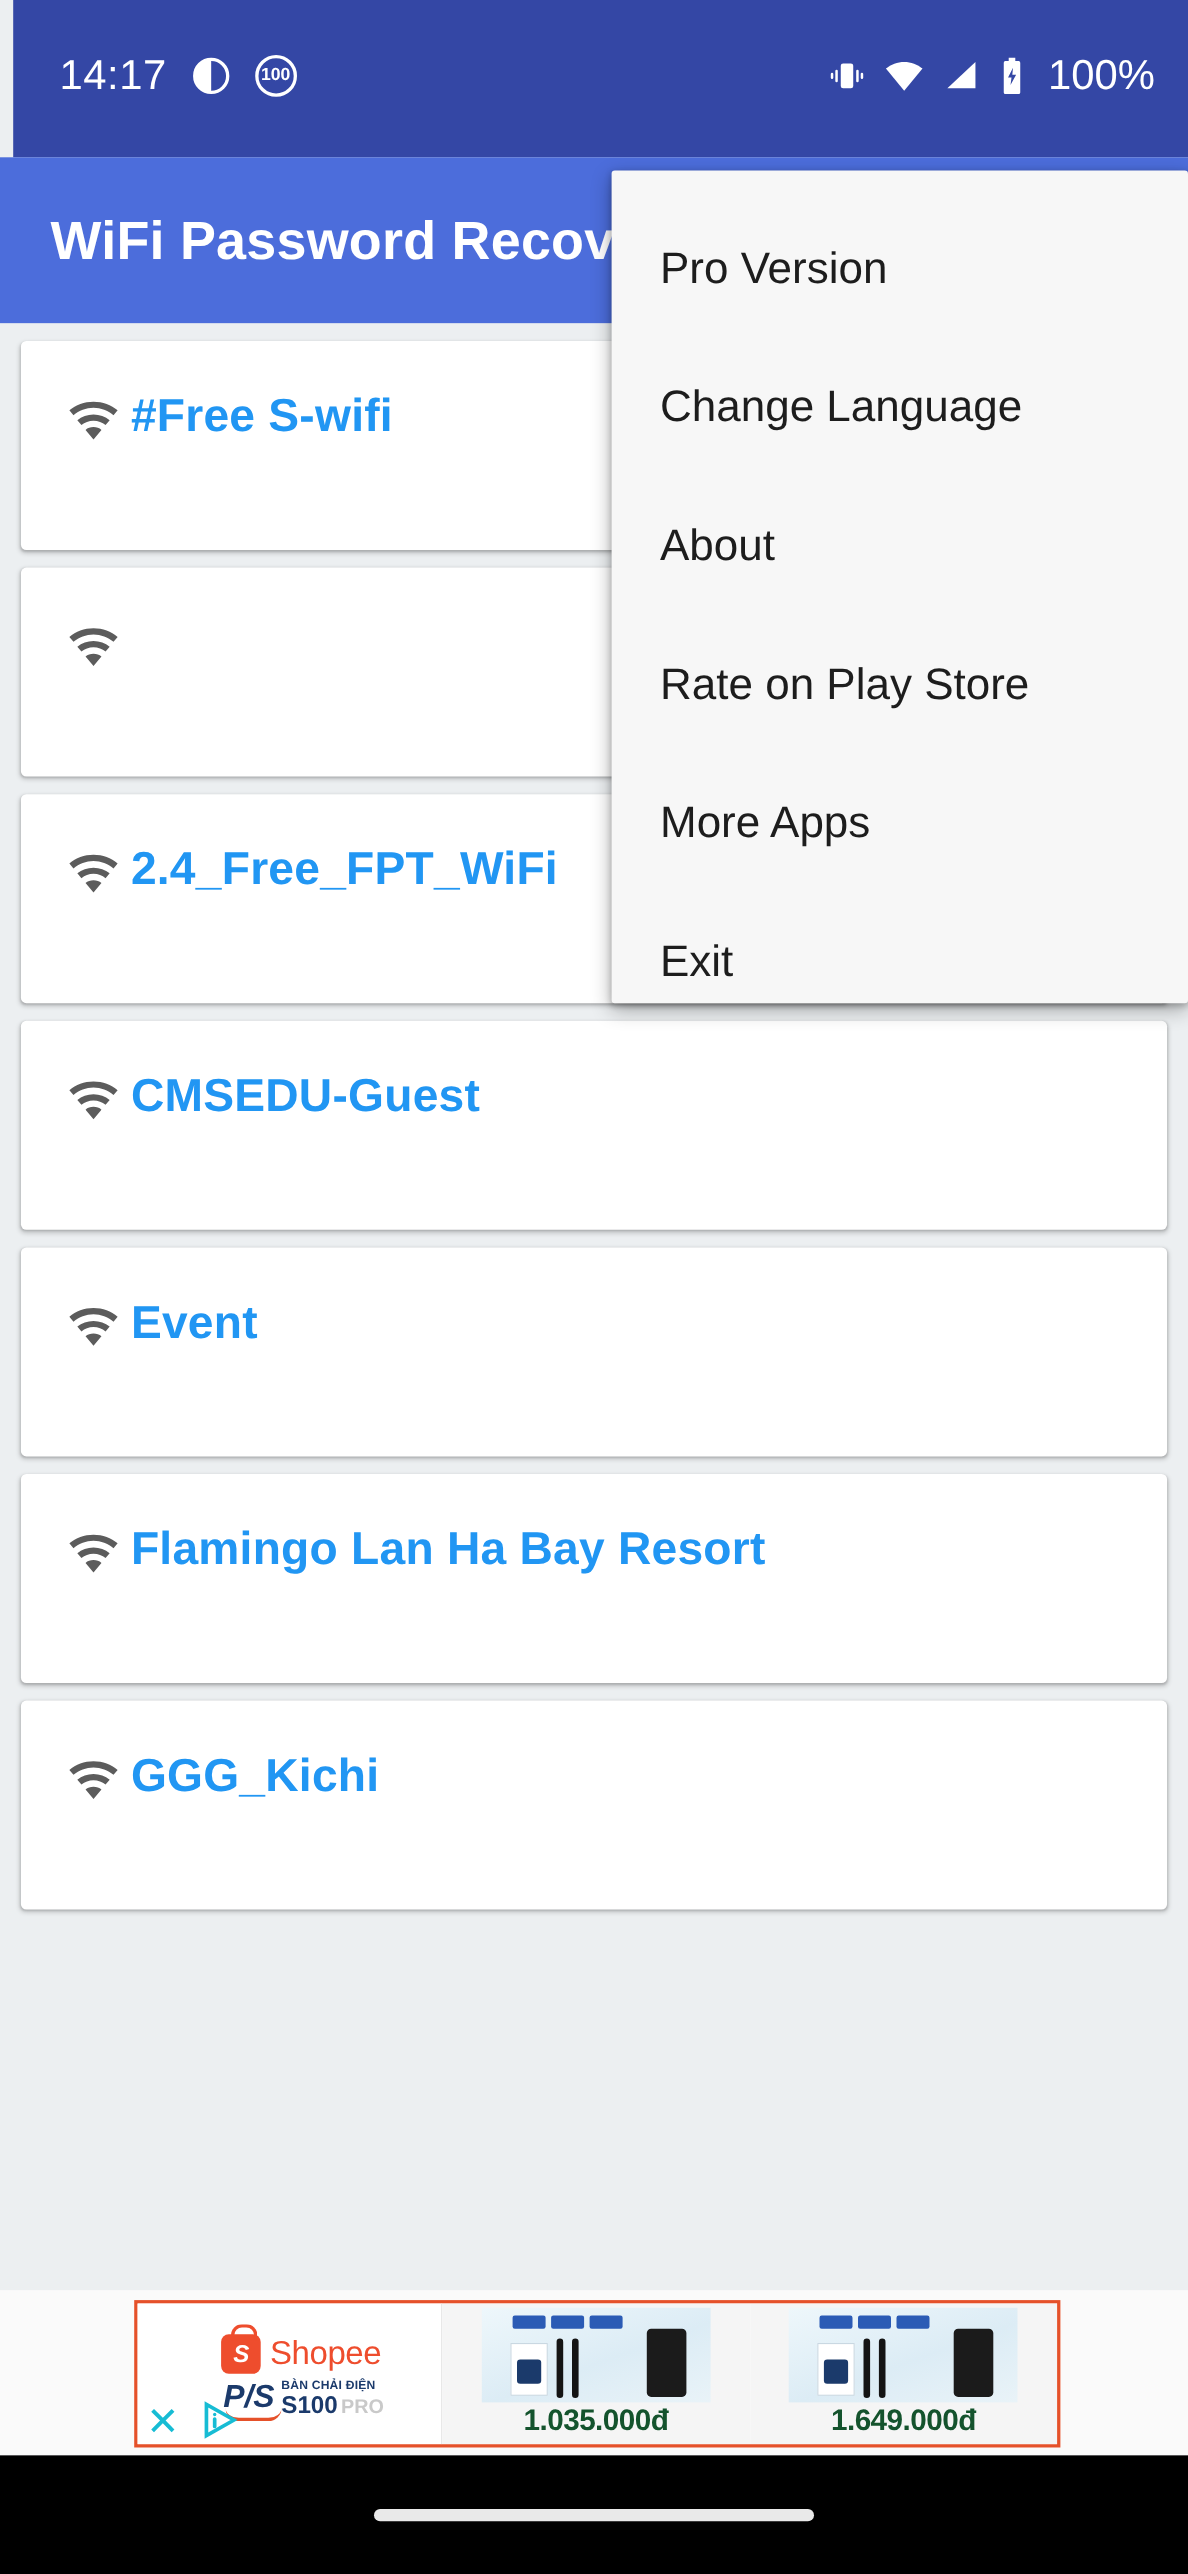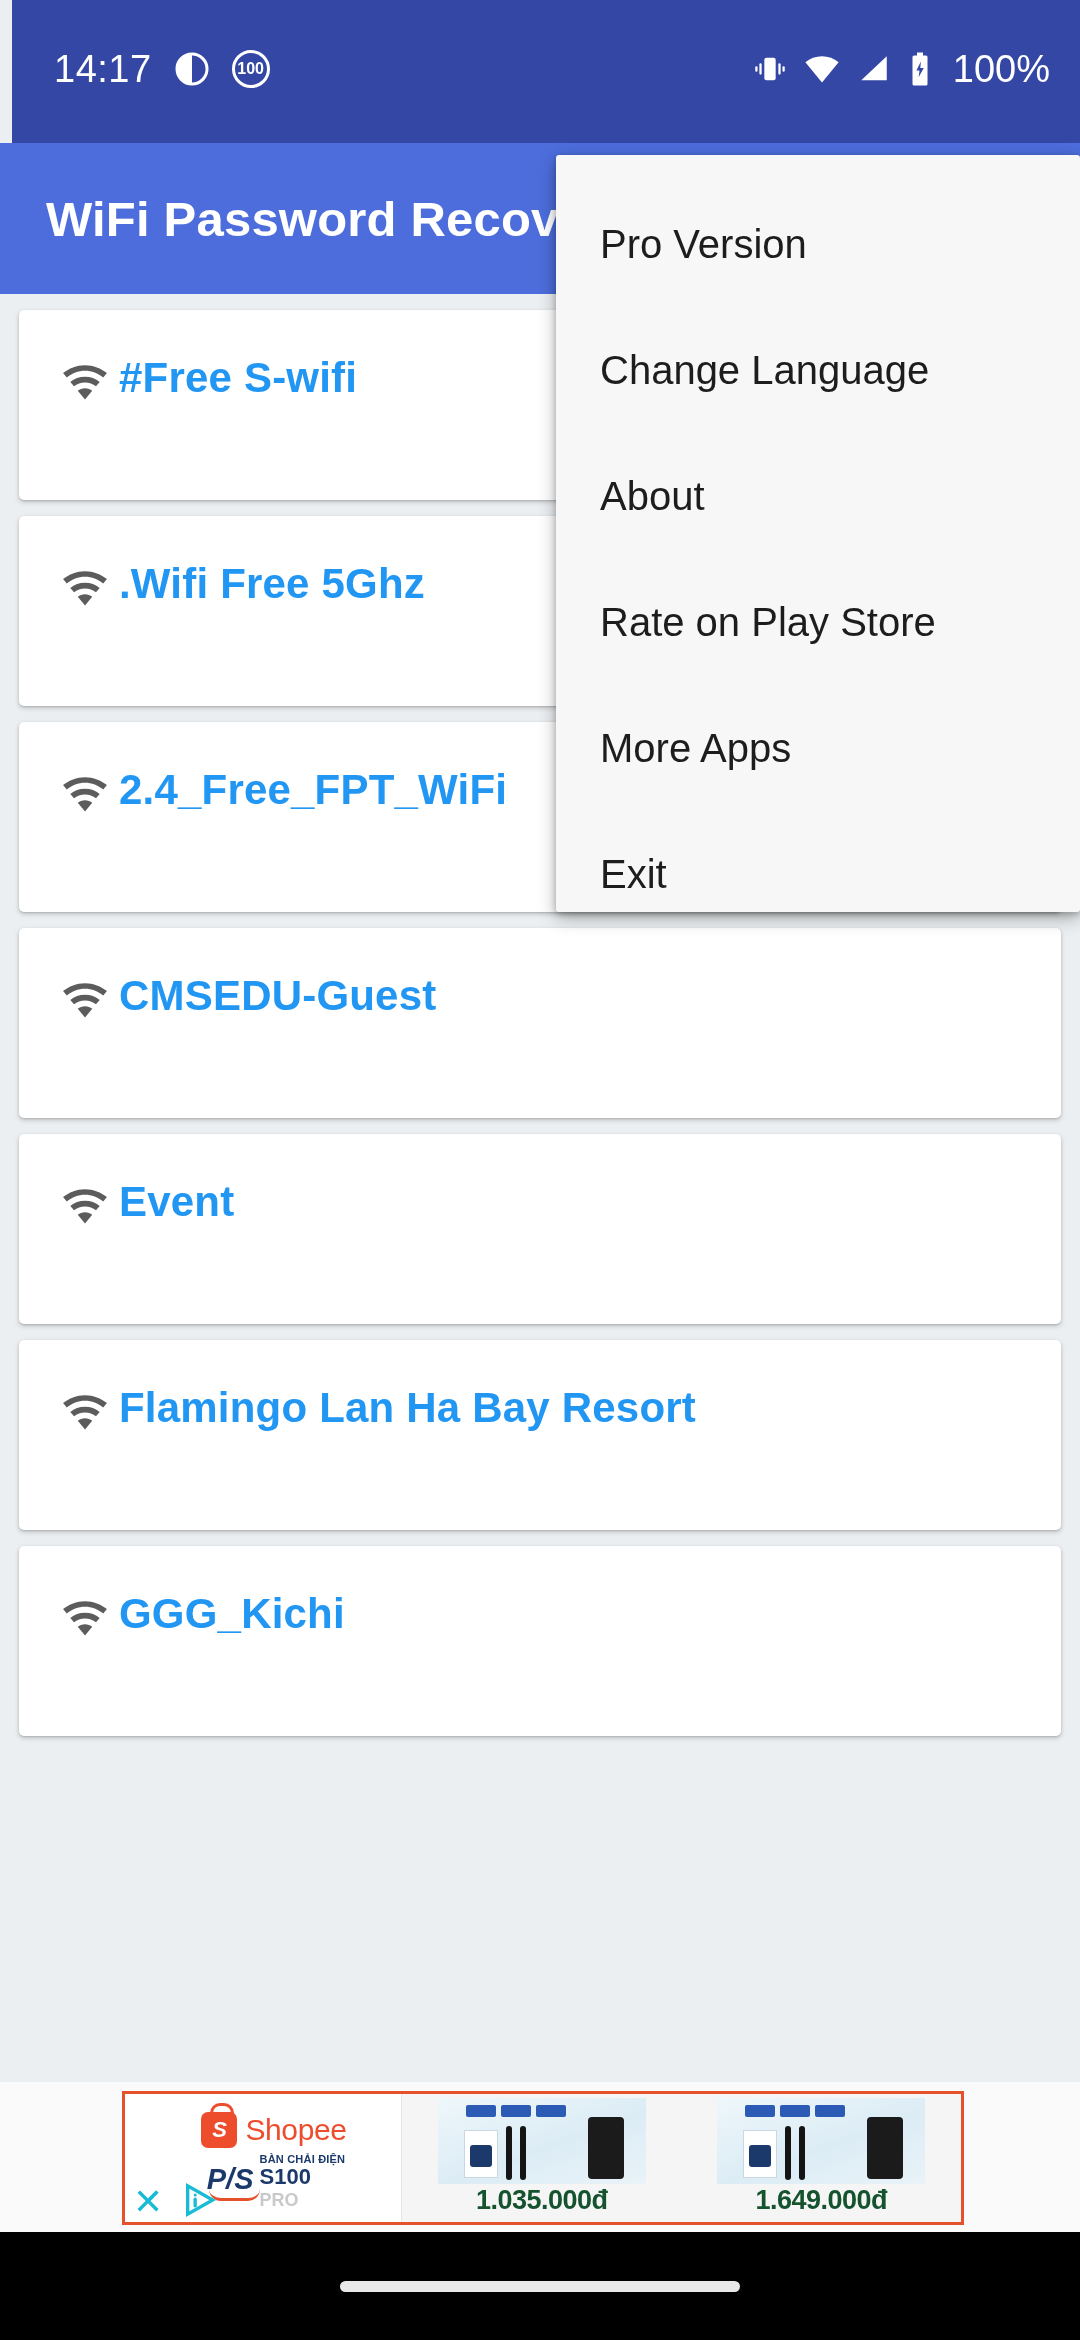--- a/index.html
+++ b/index.html
@@ -136,21 +136,21 @@
   #ps-logo {
     color: #1b3a6b; font-size: 29px; font-weight: 700; font-style: italic;
     position: relative; line-height: 1;
   }
   #ps-logo::after {
     content: ""; position: absolute; left: 2px; right: -6px; bottom: -7px;
     height: 9px; border-bottom: 3px solid #e5512a; border-radius: 0 0 14px 14px;
   }
   #ps-text { line-height: 1.0; }
   #ps-line1 { color: #1b3a6b; font-size: 11px; font-weight: 700; letter-spacing: 0.2px; }
-  #ps-line2 { display: flex; align-items: baseline; gap: 3px; flex-direction: column; }
+  #ps-line2 { display: flex; align-items: baseline; gap: 3px; }
   #ps-s100 { color: #1b3a6b; font-size: 22px; font-weight: 700; }
   #ps-pro { color: #c9c9c9; font-size: 18px; font-weight: 700; text-align: right; }
   #ad-close {
     position: absolute; left: 8px; bottom: 2px;
     color: #17bcd4; font-size: 36px; line-height: 1; font-weight: 300;
   }
   #ad-adchoices {
     position: absolute; left: 56px; bottom: 2px;
     width: 40px; height: 40px;
   }
@@ -271,21 +271,20 @@
 
 
     <div class="wifi-card">
       <span class="wifi-ico">
         <svg width="56" height="42" viewBox="0 0 24 18" fill="#5c5c5c">
             <path d="M12 2.2c3.6 0 6.9 1.3 9.4 3.4l-1.6 1.9C17.6 5.7 14.9 4.6 12 4.6S6.4 5.7 4.2 7.5L2.6 5.6C5.1 3.5 8.4 2.2 12 2.2z"></path>
             <path d="M12 7.2c2.4 0 4.6.8 6.3 2.2l-1.6 1.9c-1.3-1-2.9-1.7-4.7-1.7s-3.4.7-4.7 1.7L5.7 9.4C7.4 8 9.6 7.2 12 7.2z"></path>
             <path d="M12 12.1c1.2 0 2.3.4 3.1 1.1L12 16.9l-3.1-3.7c.8-.7 1.9-1.1 3.1-1.1z"></path>
           </svg>
       </span>
-      <span class="ssid">.Wifi Free 5Ghz</span>
     </div>
 
     <div class="wifi-card">
       <span class="wifi-ico">
         <svg width="56" height="42" viewBox="0 0 24 18" fill="#5c5c5c">
             <path d="M12 2.2c3.6 0 6.9 1.3 9.4 3.4l-1.6 1.9C17.6 5.7 14.9 4.6 12 4.6S6.4 5.7 4.2 7.5L2.6 5.6C5.1 3.5 8.4 2.2 12 2.2z"></path>
             <path d="M12 7.2c2.4 0 4.6.8 6.3 2.2l-1.6 1.9c-1.3-1-2.9-1.7-4.7-1.7s-3.4.7-4.7 1.7L5.7 9.4C7.4 8 9.6 7.2 12 7.2z"></path>
             <path d="M12 12.1c1.2 0 2.3.4 3.1 1.1L12 16.9l-3.1-3.7c.8-.7 1.9-1.1 3.1-1.1z"></path>
           </svg>
       </span>

